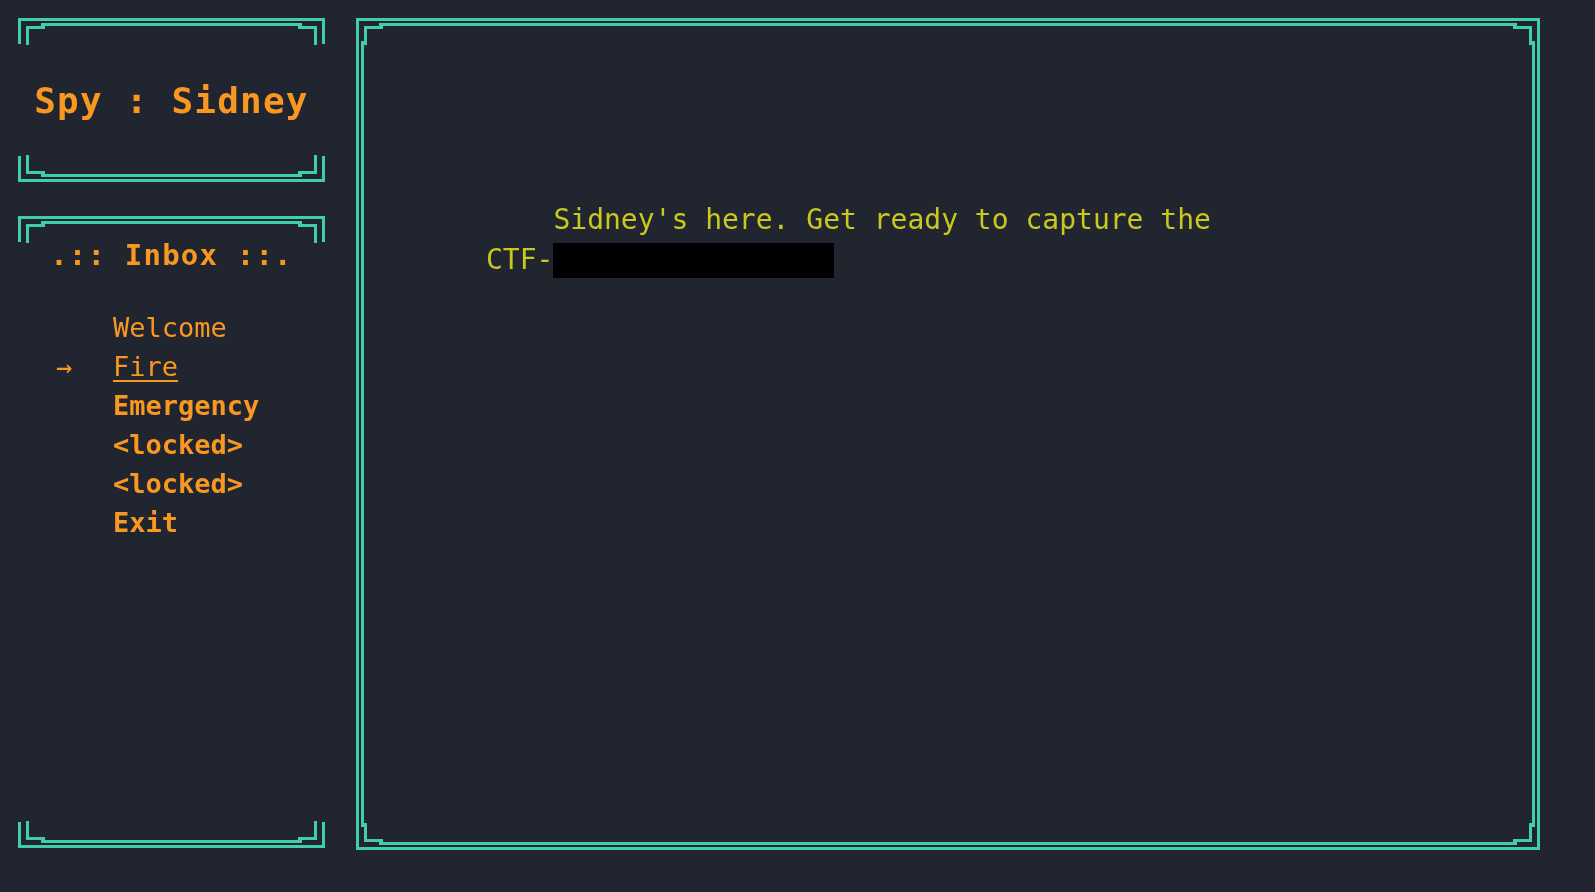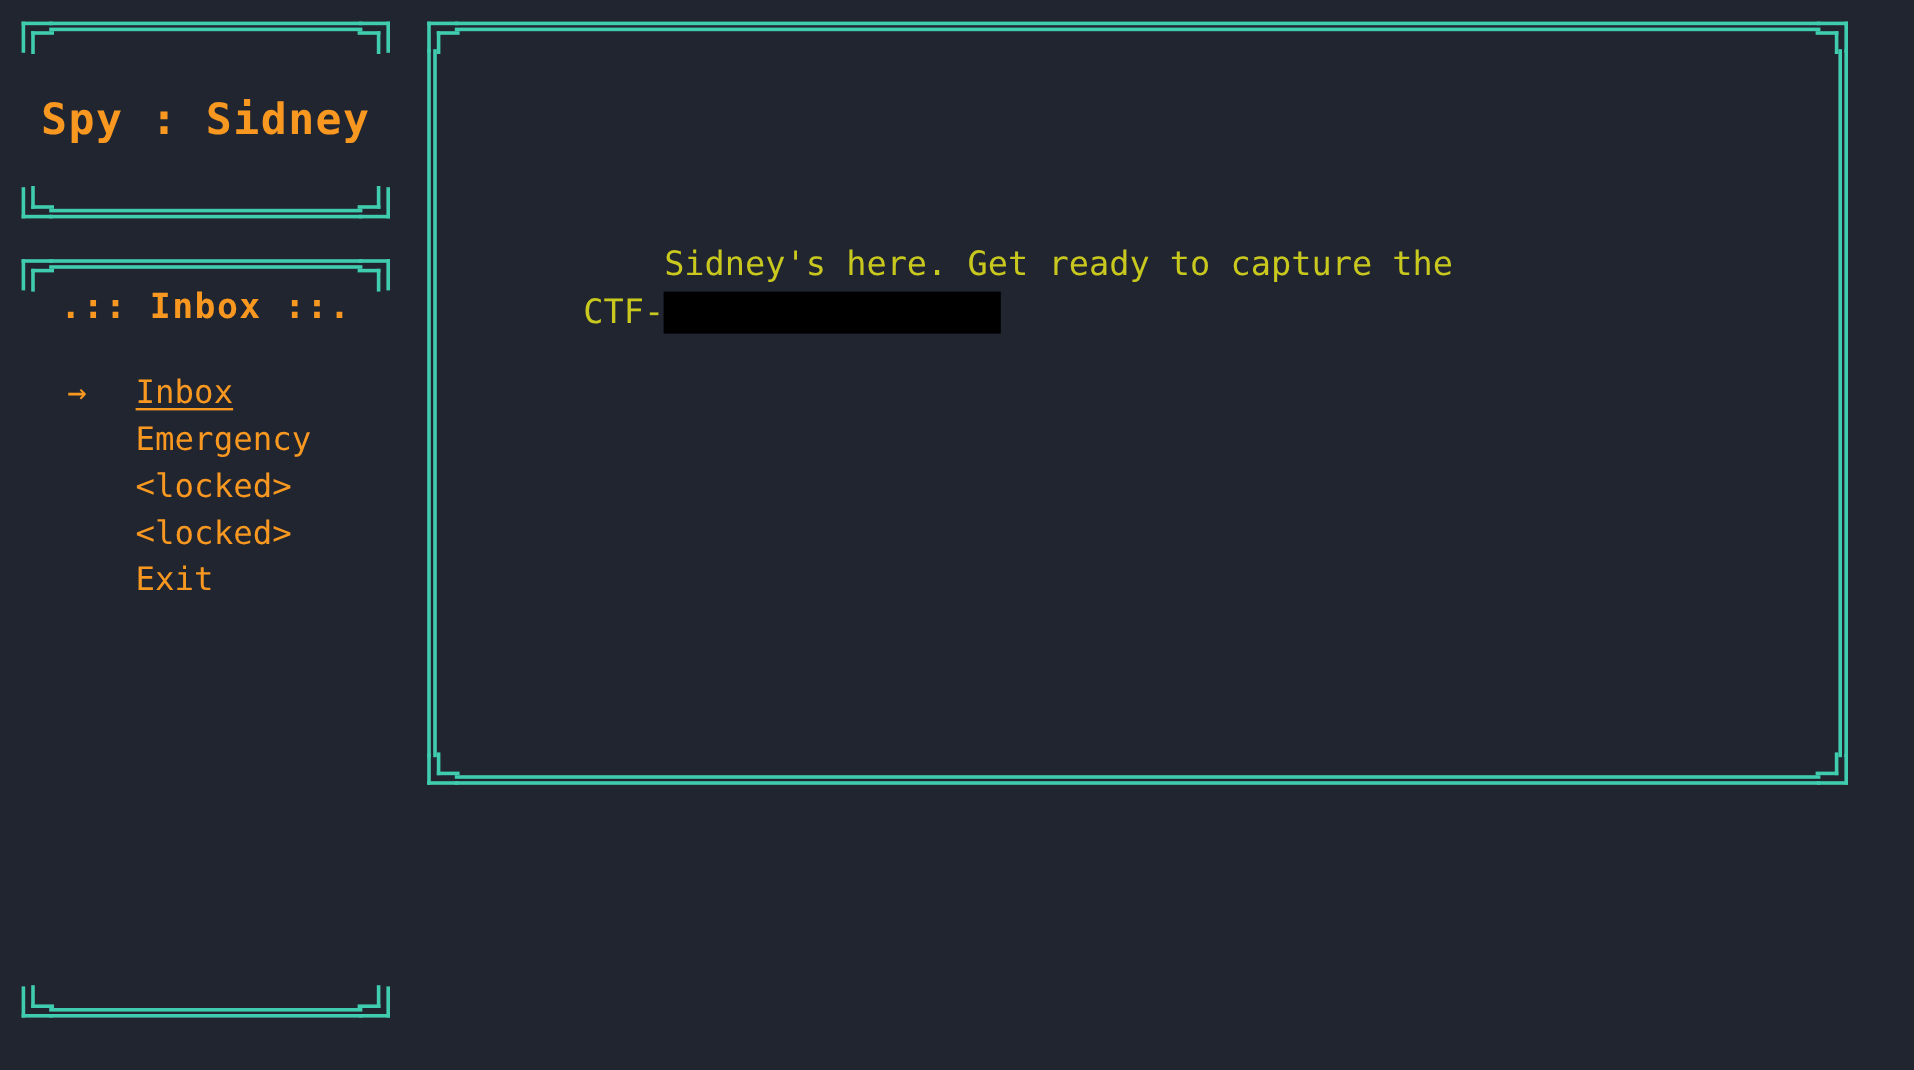--- a/index.html
+++ b/index.html
@@ -52,21 +52,21 @@
     background: #40ccae;
   }
   .panel .rule.top-outer    { top: 0; }
   .panel .rule.top-inner    { top: 5px; }
   .panel .rule.bot-outer    { bottom: 0; }
   .panel .rule.bot-inner    { bottom: 5px; }
 
   
   #panel-title   { left: 18px; top: 18px;  width: 307px; height: 164px; }
   #panel-inbox   { left: 18px; top: 216px; width: 307px; height: 632px; }
-  #panel-message { left: 356px; top: 18px; width: 1184px; height: 636px; }
+  #panel-message { left: 356px; top: 18px; width: 1184px; height: 832px; }
 
   
   #panel-message .side {
     position: absolute;
     top: 23px;
     bottom: 23px;
     width: 3px;
     background: #40ccae;
   }
   #panel-message .side.outer-l { left: 0; }
@@ -119,21 +119,21 @@
   }
   .menu-item .marker {
     position: absolute;
     left: 38px;
     top: 0;
     width: 40px;
     color: #f89820;
     font-size: 27px;
   }
   .menu-item .label { display: inline; }
-  .menu-item.bold .label { font-weight: normal; }
+  .menu-item.bold .label { font-weight: bold; }
   .menu-item.selected .label { text-decoration: underline; text-underline-offset: 4px; }
 
   
   .msg-body {
     position: absolute;
     top: 142px;
     left: 130px;
     width: 790px;
     color: #c8c81e;
     font-size: 28px;
@@ -170,21 +170,22 @@
   <div class="bracket tr"></div>
   <div class="bracket bl"></div>
   <div class="bracket br"></div>
   <div class="rule top-outer"></div>
   <div class="rule top-inner"></div>
   <div class="rule bot-outer"></div>
   <div class="rule bot-inner"></div>
 
   <div class="inbox-header">.:: Inbox ::.</div>
   <div class="menu" id="inbox-menu">
-      <div class="menu-item selected"><span class="marker">→</span><span class="label">Inbox</span></div>
+      <div class="menu-item"><span class="marker"></span><span class="label">Welcome</span></div>
+      <div class="menu-item selected"><span class="marker">→</span><span class="label">Fire</span></div>
       <div class="menu-item bold"><span class="marker"></span><span class="label">Emergency</span></div>
       <div class="menu-item bold"><span class="marker"></span><span class="label">&lt;locked&gt;</span></div>
       <div class="menu-item bold"><span class="marker"></span><span class="label">&lt;locked&gt;</span></div>
       <div class="menu-item bold"><span class="marker"></span><span class="label">Exit</span></div>
     </div>
 </div>
 
 <div class="panel" id="panel-message">
   <div class="bracket tl"></div>
   <div class="bracket tr"></div>

